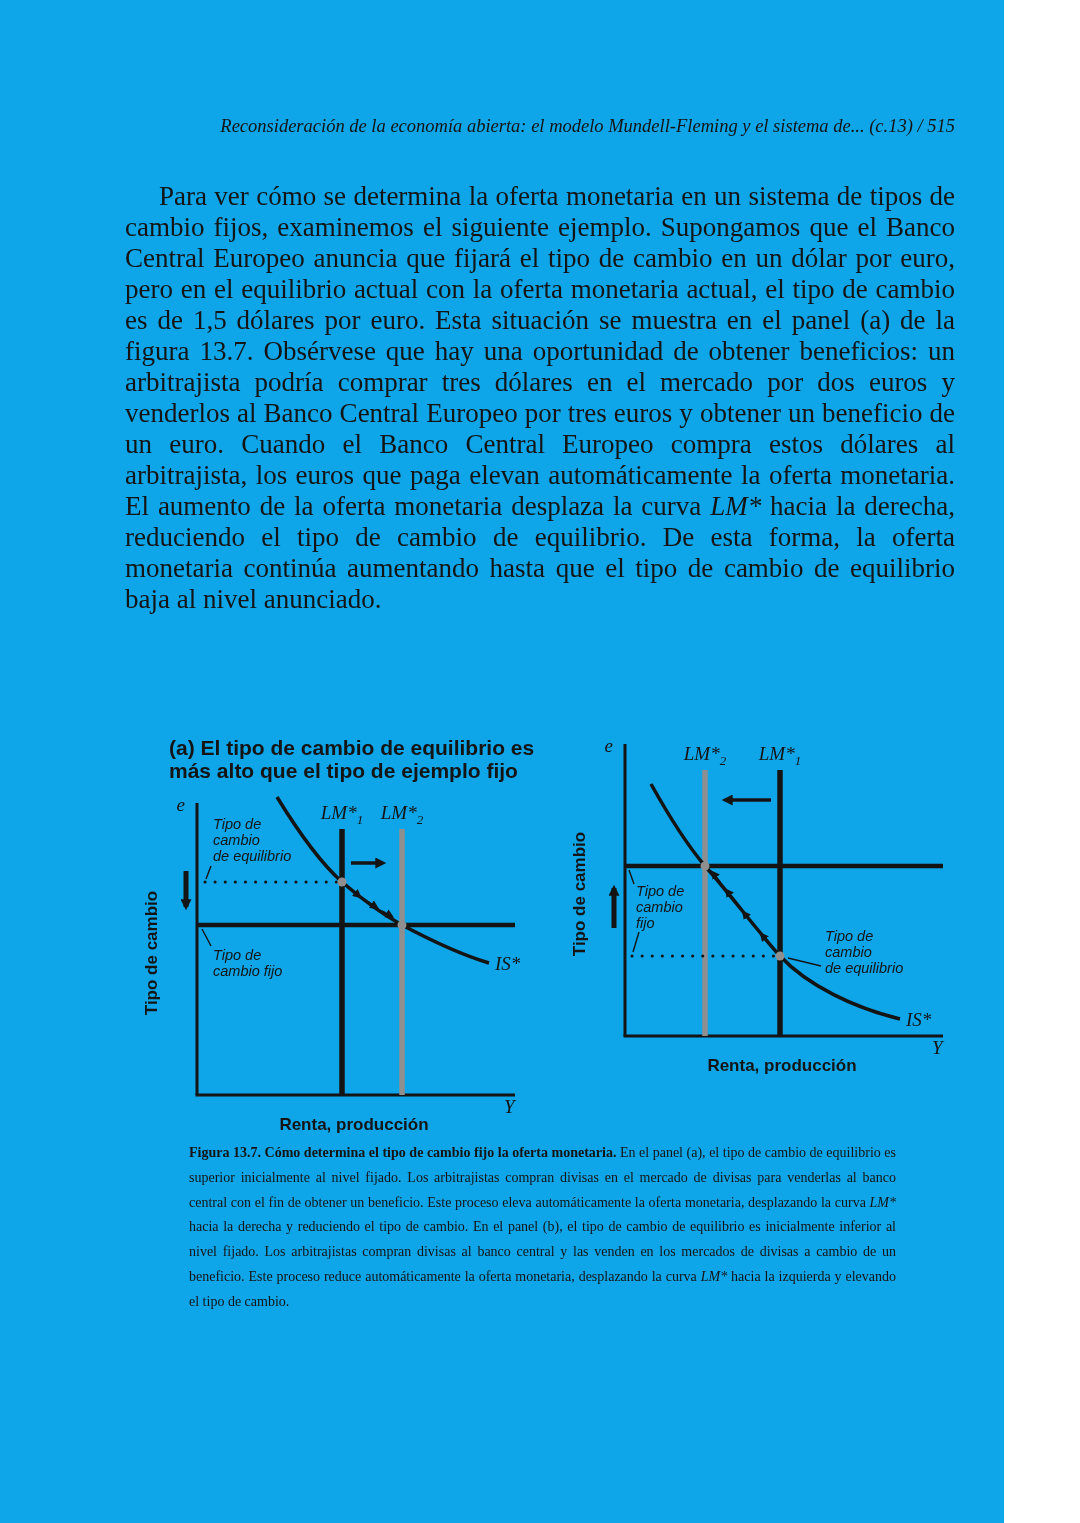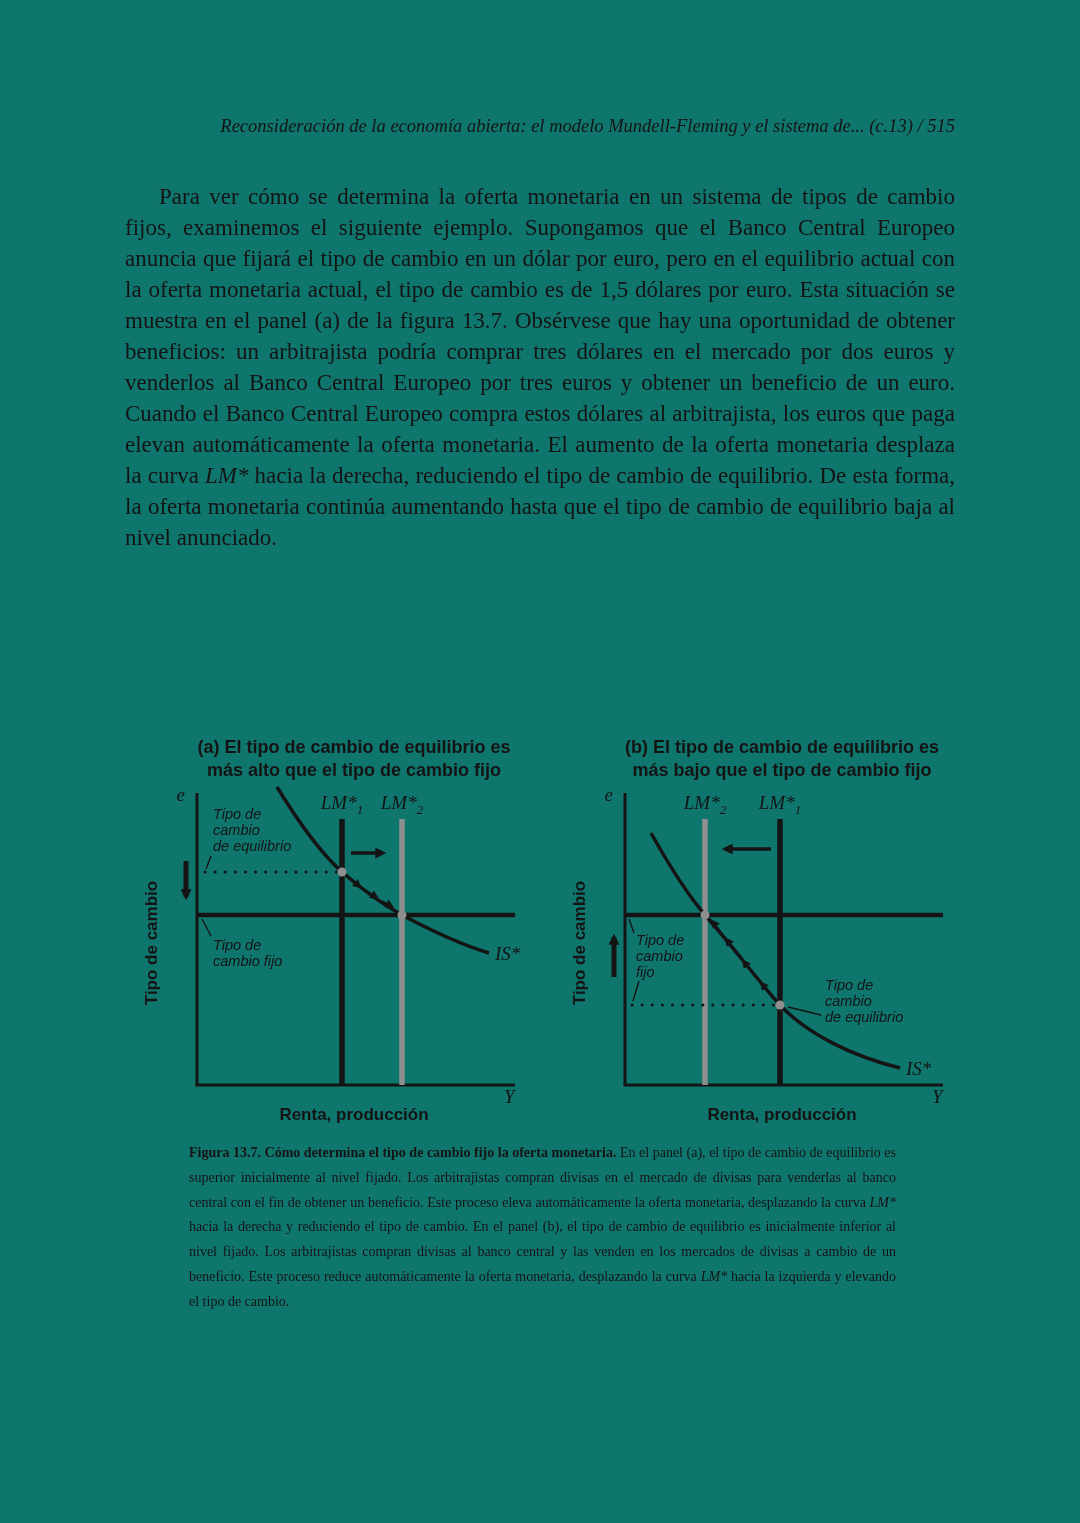--- a/index.html
+++ b/index.html
@@ -1,28 +1,28 @@
 <!DOCTYPE html>
 <html><head>
 <meta charset="utf-8">
 <style>
   html,body{margin:0;padding:0;background:#ffffff;}
-  .page{position:relative;width:1080px;height:1523px;background:#0f766e;overflow:hidden;
+  .page{position:relative;width:1004px;height:1523px;background:#0ea5e9;overflow:hidden;
         font-family:"Liberation Serif", serif;color:#141414;}
   .running-head{position:absolute;top:116px;left:125px;width:830px;text-align:right;
         font-size:18.5px;}
   .body-text{position:absolute;top:181px;left:125px;width:830px;}
-  .body-text p{margin:0;font-size:23px;line-height:31px;text-align:justify;text-indent:34px;}
+  .body-text p{margin:0;font-size:27px;line-height:31px;text-align:justify;text-indent:34px;}
   .it{font-style:italic;}
   .bd{font-weight:bold;}
   .panel{position:absolute;width:412px;}
   #panel-a{left:127px;top:736px;}
   #panel-b{left:555px;top:736px;}
-  .panel-title{padding-left:42px;text-align:center;font-family:"Liberation Sans", sans-serif;
-        font-weight:bold;font-size:18px;line-height:23px;margin-bottom:3px;}
+  .panel-title{padding-left:42px;font-family:"Liberation Sans", sans-serif;
+        font-weight:bold;font-size:21px;line-height:23px;margin-bottom:13px;}
   .plot{display:block;}
   .curve-label{font-family:"Liberation Serif", serif;font-style:italic;font-size:19px;fill:#141414;}
   .curve-label .sub{font-size:13px;}
   .note{font-family:"Liberation Sans", sans-serif;font-style:italic;font-size:14.5px;fill:#141414;}
   .axis-bold{font-family:"Liberation Sans", sans-serif;font-weight:bold;font-size:17px;fill:#141414;}
   .caption{position:absolute;top:1141px;left:189px;width:707px;font-size:14px;line-height:24.8px;
         text-align:justify;}
 </style>
 </head>
 <body>
@@ -31,21 +31,21 @@
 
   <div class="running-head"><span class="it">Reconsideración de la economía abierta: el modelo Mundell-Fleming y el sistema de... (c.13) / 515</span></div>
 
   <div class="body-text">
     <p><span>Para ver cómo se determina la oferta monetaria en un sistema de tipos de cambio fijos, examinemos el siguiente ejemplo. Supongamos que el Banco Central Europeo anuncia que fijará el tipo de cambio en un dólar por euro, pero en el equilibrio actual con la oferta monetaria actual, el tipo de cambio es de 1,5 dólares por euro. Esta situación se muestra en el panel (a) de la figura 13.7. Obsérvese que hay una oportunidad de obtener beneficios: un arbitrajista podría comprar tres dólares en el mercado por dos euros y venderlos al Banco Central Europeo por tres euros y obtener un beneficio de un euro. Cuando el Banco Central Europeo compra estos dólares al arbitrajista, los euros que paga elevan automáticamente la oferta monetaria. El aumento de la oferta monetaria desplaza la curva </span><span class="it">LM*</span><span> hacia la derecha, reduciendo el tipo de cambio de equilibrio. De esta forma, la oferta monetaria continúa aumentando hasta que el tipo de cambio de equilibrio baja al nivel anunciado.</span></p>
   </div>
 
   <div class="panel" id="panel-a">
     <div class="panel-title">
       <div>(a) El tipo de cambio de equilibrio es</div>
-      <div>más alto que el tipo de cambio fijo</div>
+      <div>más alto que el tipo de ejemplo fijo</div>
     </div>
     <svg class="plot" width="412" height="348" viewBox="0 0 412 348">
       <defs>
         <marker id="ahA" viewBox="0 0 10 10" refX="7" refY="5" markerWidth="13" markerHeight="11" orient="auto" markerUnits="userSpaceOnUse">
           <path d="M0,0 L10,5 L0,10 Z" fill="#141414"></path>
         </marker>
         <marker id="ahAs" viewBox="0 0 10 10" refX="6" refY="5" markerWidth="9" markerHeight="9" orient="auto" markerUnits="userSpaceOnUse">
           <path d="M0,0 L10,5 L0,10 Z" fill="#141414"></path>
         </marker>
       </defs>
@@ -92,24 +92,20 @@
 
       <g>
         <line x1="75" y1="134" x2="84" y2="151" stroke="#141414" stroke-width="1.4"></line>
         <text x="86" y="165" class="note">Tipo de</text>
         <text x="86" y="181" class="note">cambio fijo</text>
       </g>
     </svg>
   </div>
 
   <div class="panel" id="panel-b">
-    <div class="panel-title">
-      <div>(b) El tipo de cambio de equilibrio es</div>
-      <div>más bajo que el tipo de cambio fijo</div>
-    </div>
     <svg class="plot" width="412" height="348" viewBox="0 0 412 348">
       <defs>
         <marker id="ahB" viewBox="0 0 10 10" refX="7" refY="5" markerWidth="13" markerHeight="11" orient="auto" markerUnits="userSpaceOnUse">
           <path d="M0,0 L10,5 L0,10 Z" fill="#141414"></path>
         </marker>
         <marker id="ahBs" viewBox="0 0 10 10" refX="6" refY="5" markerWidth="9" markerHeight="9" orient="auto" markerUnits="userSpaceOnUse">
           <path d="M0,0 L10,5 L0,10 Z" fill="#141414"></path>
         </marker>
       </defs>
 

